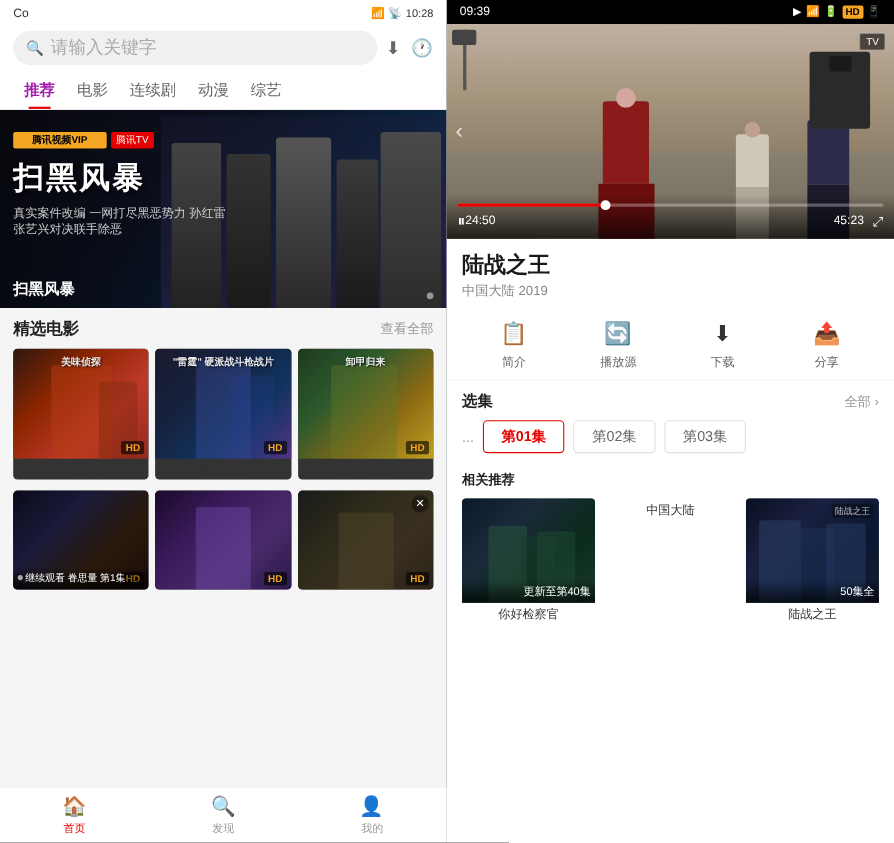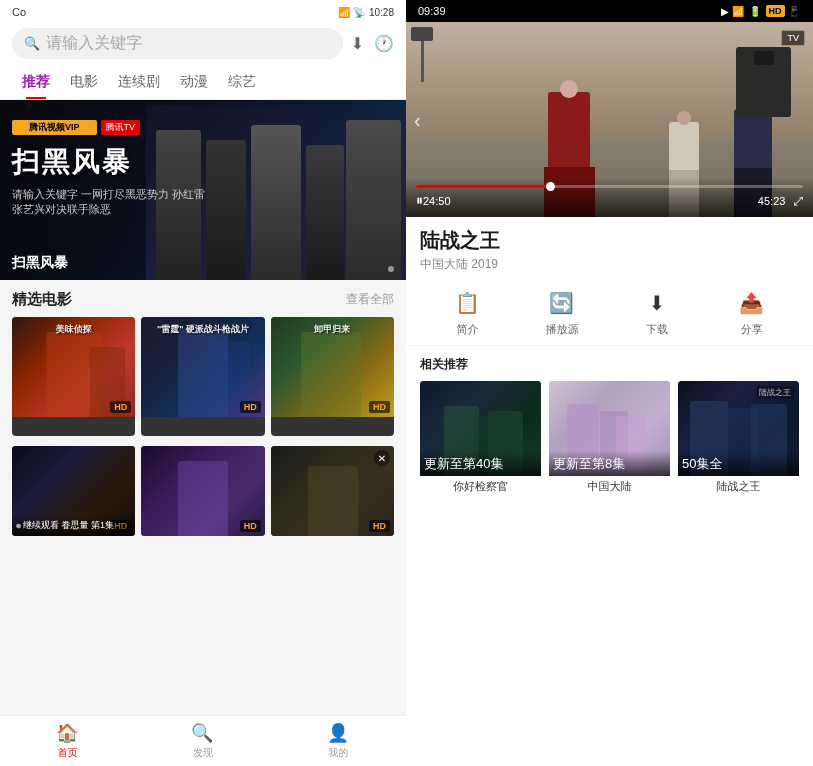--- a/index.html
+++ b/index.html
@@ -502,23 +502,23 @@
     .rec-thumb-1 { background: linear-gradient(135deg, #1a2a1a, #2d4a2d, #1a3a4a, #0d2a3a); }
     .rec-thumb-2 { background: linear-gradient(135deg, #e8c4d0, #c4a0b0, #b08090, #8a6070); }
     .rec-thumb-3 { background: linear-gradient(135deg, #1a2a4a, #2a3a6a, #1a1a3a, #0a1a2a); }
     .rec-badge {
       position: absolute;
       bottom: 0;
       left: 0;
       right: 0;
       background: linear-gradient(to top, rgba(0,0,0,0.7), transparent);
       color: #fff;
-      font-size: 13px;
+      font-size: 10px;
       padding: 4px 4px 3px;
-      text-align: left;
+      text-align: right;
       margin-top: 36px;
     }
     .rec-name {
       font-size: 11px;
       color: #333;
       margin-top: 3px;
       text-align: center;
     }
 
     
@@ -587,21 +587,21 @@
       <div style="position:absolute;bottom:0;left:160px;width:38px;height:135px;background:linear-gradient(to top,#1a1a1a,#3a3a3a);border-radius:3px 3px 0 0;"></div>
       <div style="position:absolute;bottom:0;left:200px;width:55px;height:160px;background:linear-gradient(to top,#2c2c2c,#4a4a4a);border-radius:3px 3px 0 0;"></div>
     </div>
     <div class="hero-title-area">
       <div class="vip-badges">
         <span class="badge-vip">腾讯视频VIP</span>
         <span class="badge-tv">腾讯TV</span>
       </div>
       <div class="hero-main-title">扫黑风暴</div>
       <div class="hero-subtitle">
-        <span>请输入关键字 一网打尽黑恶势力
+        <span>真实案件改编 一网打尽黑恶势力
 孙红雷张艺兴对决联手除恶</span>
       </div>
     </div>
     <div class="hero-show-title">扫黑风暴</div>
     <div class="hero-dot"></div>
   </div>
 
   <div class="section">
     <div class="section-header">
       <span class="section-title">精选电影</span>
@@ -775,44 +775,48 @@
       <div class="action-btn">
         <div class="action-btn-icon">⬇</div>
         <span class="action-btn-label">下载</span>
       </div>
       <div class="action-btn">
         <div class="action-btn-icon">📤</div>
         <span class="action-btn-label">分享</span>
       </div>
     </div>
 
+    <div class="episode-section">
+      <div class="episode-header">
+        <span class="episode-title">选集</span>
+        <span class="episode-all">全部 ›</span>
+      </div>
+      <div class="episode-tabs">
+        <span class="ep-dots">...</span>
+        <div class="ep-tab active">第01集</div>
+        <div class="ep-tab">第02集</div>
+        <div class="ep-tab">第03集</div>
+      </div>
+    </div>
 
     <div class="recommend-section">
       <div class="recommend-title">相关推荐</div>
       <div class="recommend-grid">
         <div class="rec-card">
           <div class="rec-thumb rec-thumb-1">
 
             <div style="position:absolute;inset:0;background:linear-gradient(135deg,#0a1a2a,#1a2a3a,#0a2a1a,#1a3a2a);"></div>
             <div style="position:absolute;bottom:0;left:20%;width:35px;height:70px;background:rgba(40,80,60,0.6);border-radius:3px 3px 0 0;"></div>
             <div style="position:absolute;bottom:0;left:45%;width:30px;height:60px;background:rgba(20,60,40,0.5);border-radius:3px 3px 0 0;"></div>
             <div style="position:absolute;bottom:0;right:15%;width:35px;height:65px;background:rgba(30,70,50,0.6);border-radius:3px 3px 0 0;"></div>
             <div class="rec-badge">更新至第40集</div>
           </div>
           <div class="rec-name">你好检察官</div>
         </div>
         <div class="rec-card">
-          <div class="rec-thumb rec-thumb-2">
-
-            <div style="position:absolute;inset:0;background:linear-gradient(135deg,#d4c0d0,#b0a0c0,#c4b0d0,#a090b8);"></div>
-            <div style="position:absolute;bottom:0;left:15%;width:32px;height:72px;background:rgba(180,140,200,0.5);border-radius:3px 3px 0 0;"></div>
-            <div style="position:absolute;bottom:0;left:42%;width:28px;height:65px;background:rgba(160,120,180,0.4);border-radius:3px 3px 0 0;"></div>
-            <div style="position:absolute;bottom:0;right:20%;width:30px;height:60px;background:rgba(200,160,210,0.5);border-radius:3px 3px 0 0;"></div>
-            <div class="rec-badge">更新至第8集</div>
-          </div>
           <div class="rec-name">中国大陆</div>
         </div>
         <div class="rec-card">
           <div class="rec-thumb rec-thumb-3">
 
             <div style="position:absolute;inset:0;background:linear-gradient(135deg,#0a1020,#1a2040,#0a1830,#151a30);"></div>
             <div style="position:absolute;bottom:0;left:10%;width:38px;height:75px;background:rgba(40,60,100,0.6);border-radius:3px 3px 0 0;"></div>
             <div style="position:absolute;bottom:0;left:40%;width:33px;height:68px;background:rgba(30,50,90,0.5);border-radius:3px 3px 0 0;"></div>
             <div style="position:absolute;bottom:0;right:10%;width:36px;height:72px;background:rgba(35,55,95,0.6);border-radius:3px 3px 0 0;"></div>
             <div style="position:absolute;top:5px;right:5px;font-size:8px;color:rgba(255,255,255,0.7);background:rgba(0,0,0,0.3);padding:1px 3px;border-radius:2px;">陆战之王</div>

